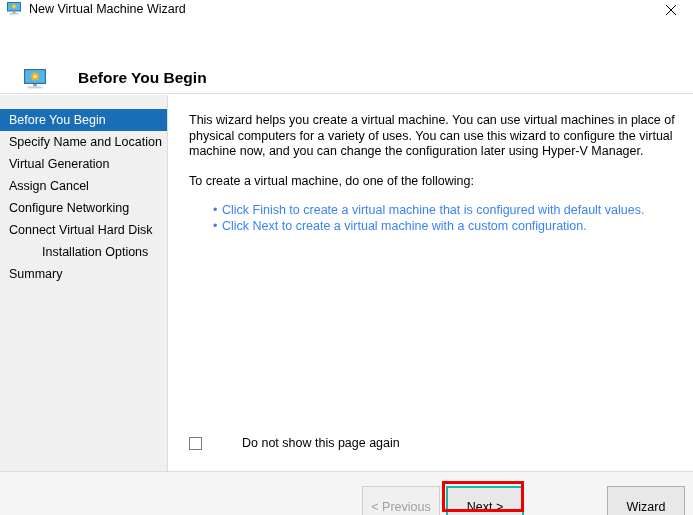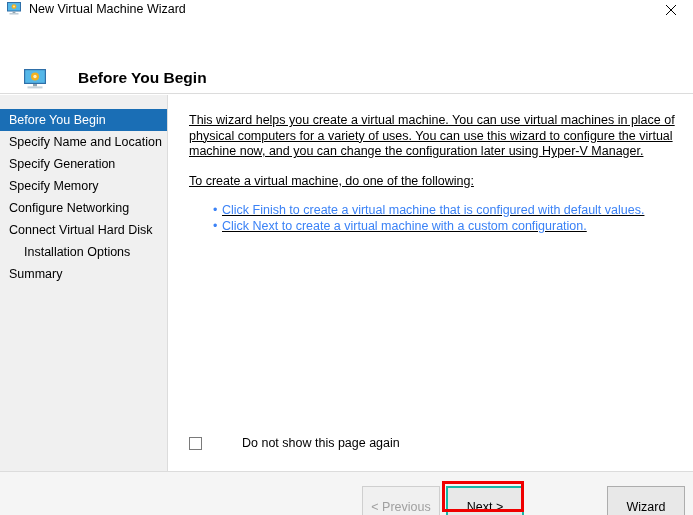--- a/index.html
+++ b/index.html
@@ -92,35 +92,34 @@
   }
   .sidebar-item {
     height: 22px;
     line-height: 22px;
     padding-left: 9px;
     font-size: 12.5px;
     color: #000000;
     white-space: nowrap;
     cursor: default;
   }
-  .sidebar-item.indented { padding-left: 24px; }
+  .sidebar-item.indented { padding-left: 42px; }
   .sidebar-item.selected {
     background: #1a6eb5;
     color: #ffffff;
   }
 
   
   .content {
     position: absolute;
     left: 169px; top: 95px;
     width: 524px;
     height: 376px;
     background: #ffffff;
     padding: 18px 14px 0 20px;
-    text-decoration: underline;
   }
   .content p {
     margin: 0 0 14px 0;
     font-size: 12.5px;
     line-height: 15.5px;
     color: #000000;
   }
   .content ul {
     margin: 0;
     padding-left: 24px;
@@ -247,22 +246,22 @@
       <rect x="11" y="16" width="4" height="2.4" fill="#8fa3b0"></rect>
       <rect x="5.5" y="18.4" width="15" height="2" fill="#c6d2da"></rect>
     </svg>
   </span>
   <div class="header-title">Before You Begin</div>
 </div>
 
 <div class="sidebar">
   <div class="sidebar-item selected">Before You Begin</div>
   <div class="sidebar-item">Specify Name and Location</div>
-  <div class="sidebar-item">Specify Generation</div>
-  <div class="sidebar-item">Specify Memory</div>
+  <div class="sidebar-item">Virtual Generation</div>
+  <div class="sidebar-item">Assign Cancel</div>
   <div class="sidebar-item">Configure Networking</div>
   <div class="sidebar-item">Connect Virtual Hard Disk</div>
   <div class="sidebar-item indented">Installation Options</div>
   <div class="sidebar-item">Summary</div>
 </div>
 
 <div class="content">
   <p>This wizard helps you create a virtual machine. You can use virtual machines in place of physical computers for a variety of uses. You can use this wizard to configure the virtual machine now, and you can change the configuration later using Hyper-V Manager.</p>
   <p>To create a virtual machine, do one of the following:</p>
   <ul>

